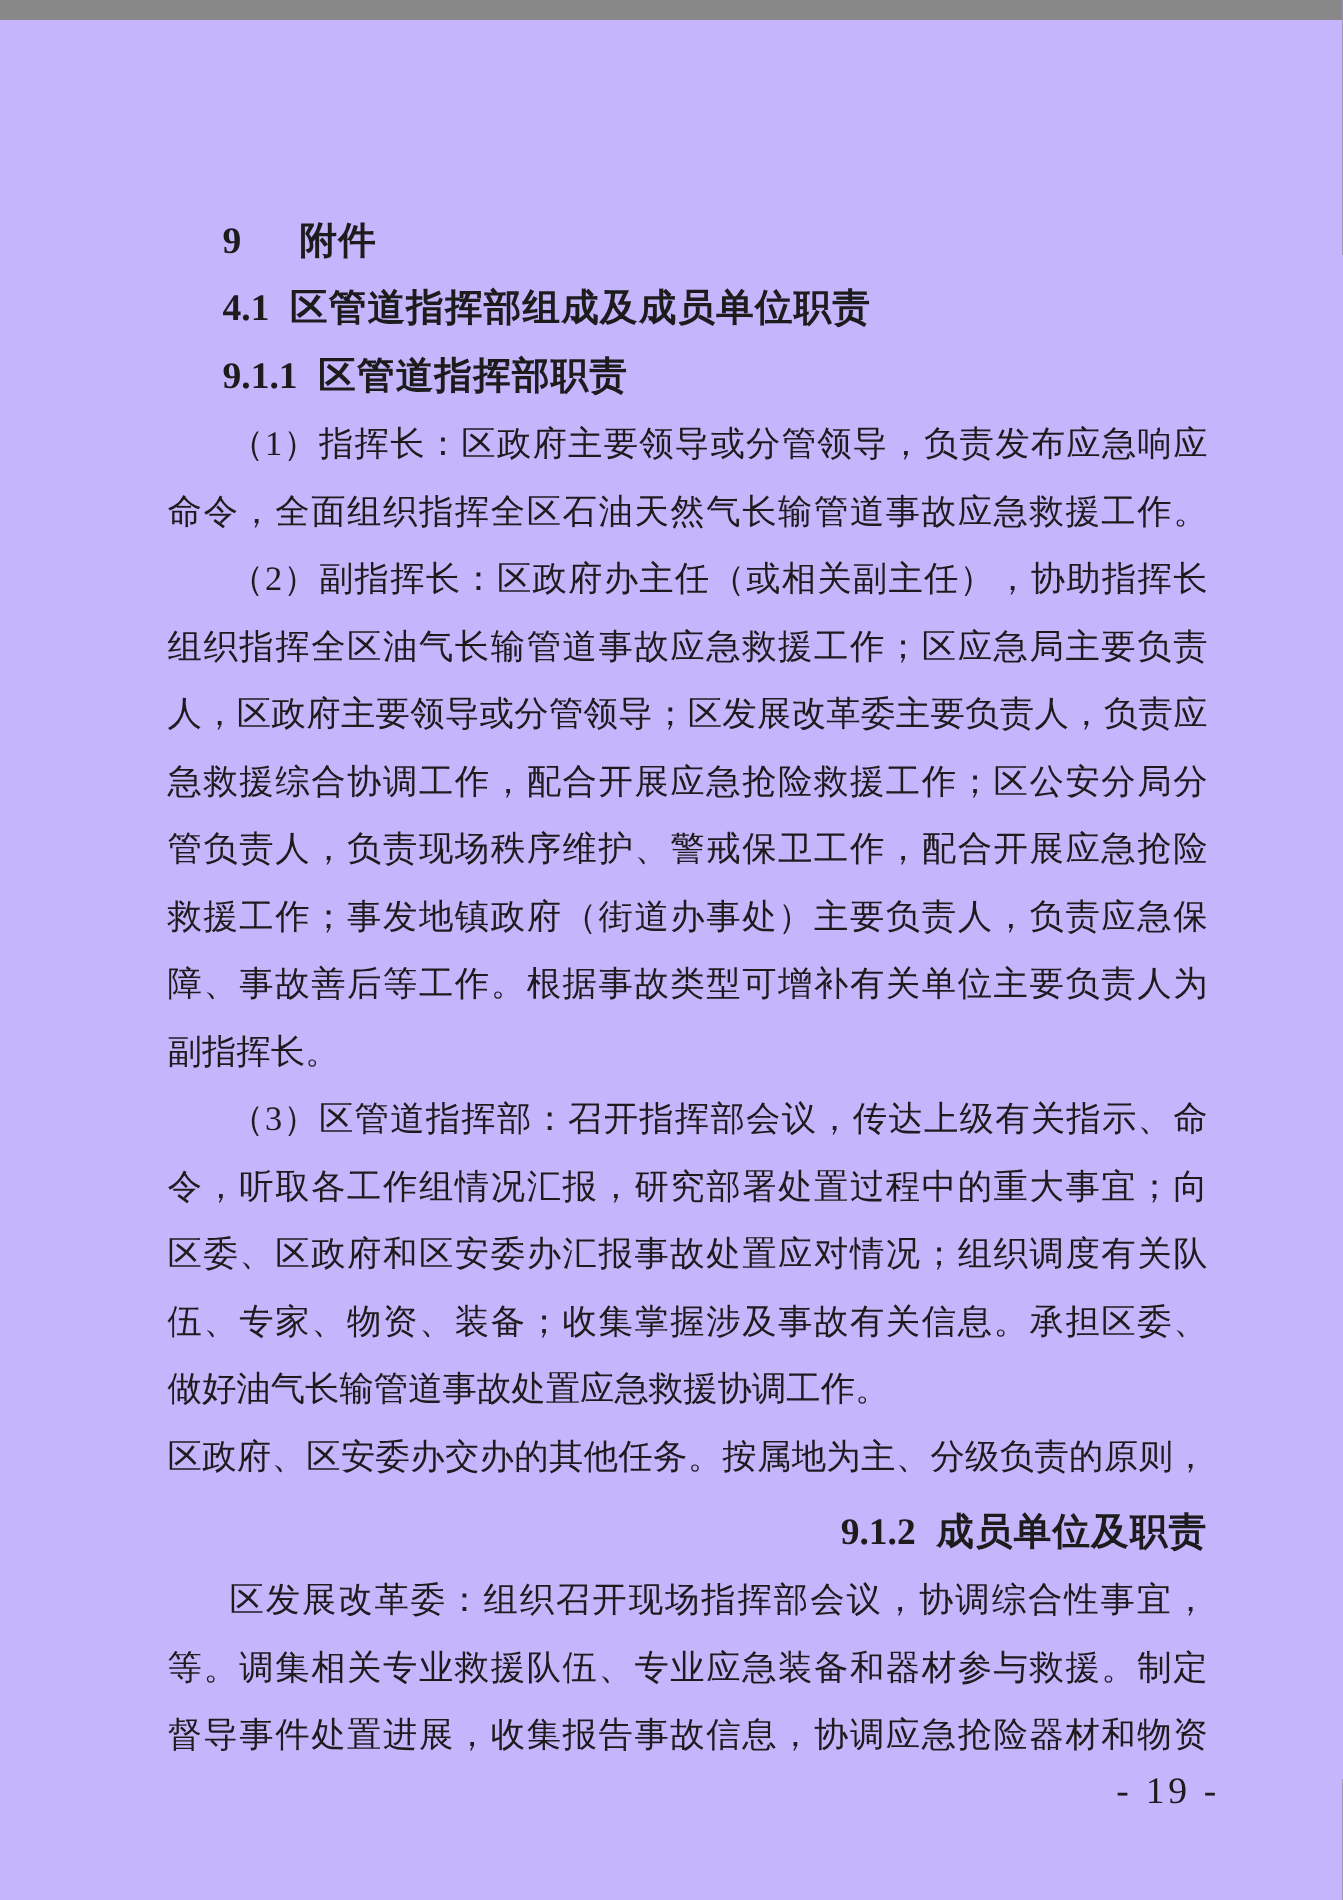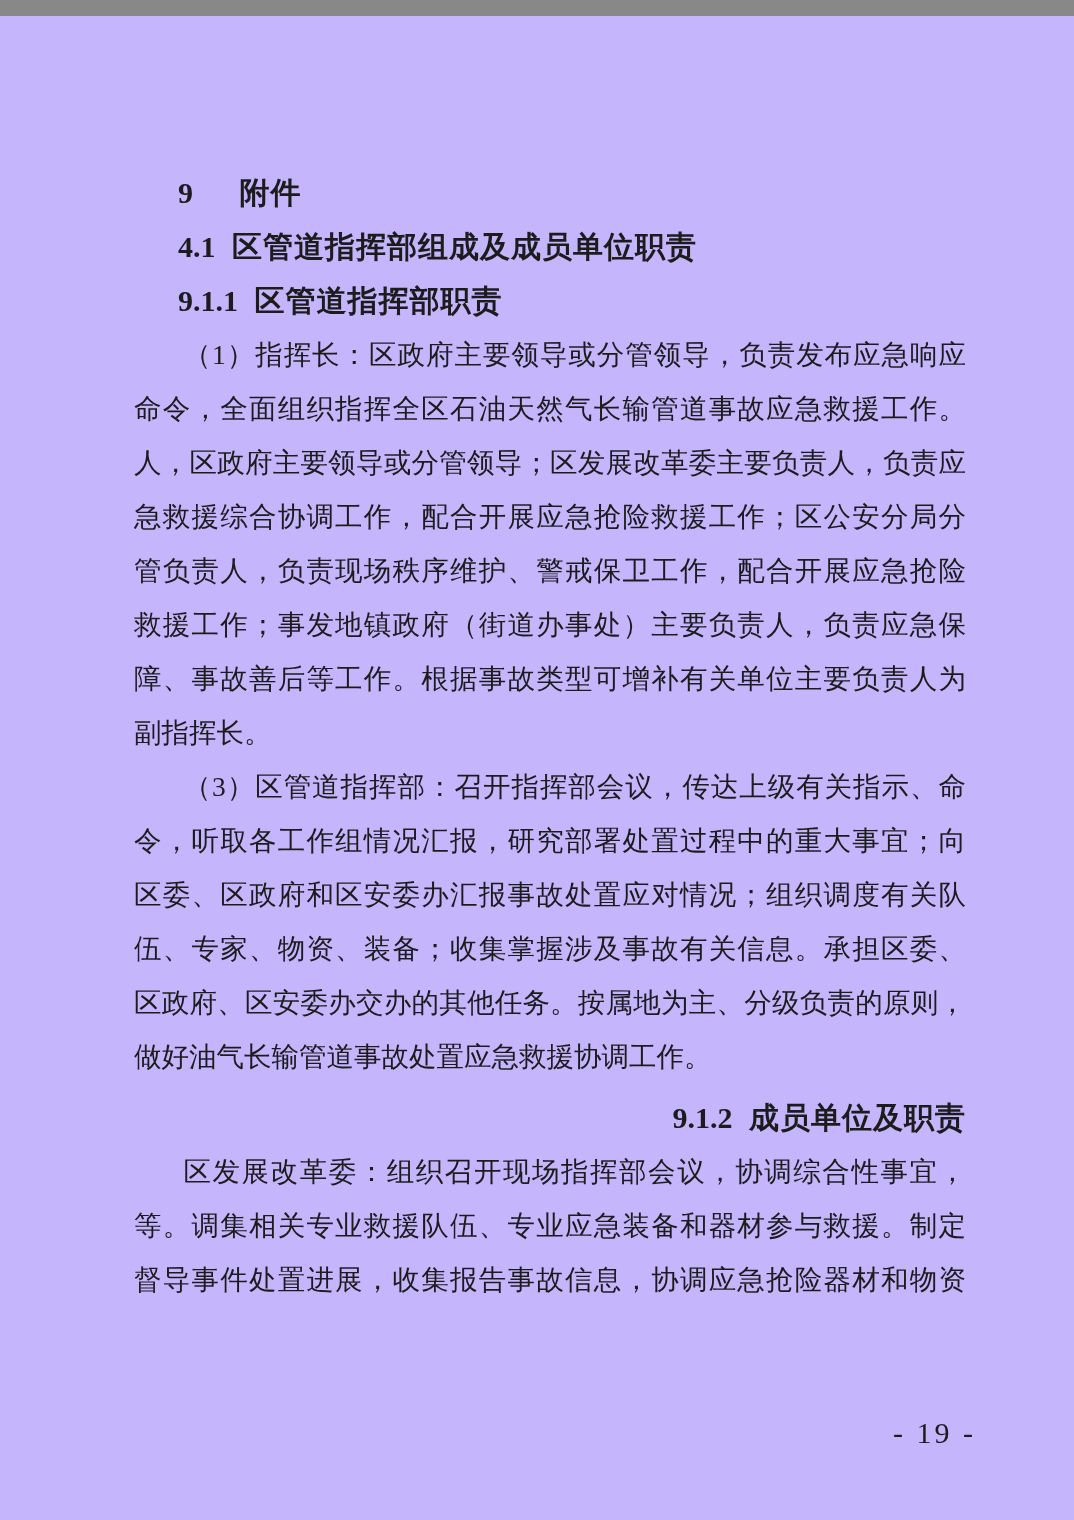--- a/index.html
+++ b/index.html
@@ -74,35 +74,37 @@
     <div class="h">
       <span class="hnum">9.1.1</span><span>区管道指挥部职责</span>
     </div>
 
     <div class="para">
       <div class="bl j ind">（1）指挥长：区政府主要领导或分管领导，负责发布应急响应</div>
       <div class="bl j">命令，全面组织指挥全区石油天然气长输管道事故应急救援工作。</div>
     </div>
 
     <div class="para">
+      <div class="bl j ind">（2）副指挥长：区政府办主任（或相关副主任），协助指挥长</div>
+      <div class="bl j">组织指挥全区油气长输管道事故应急救援工作；区应急局主要负责</div>
       <div class="bl j">人，区政府主要领导或分管领导；区发展改革委主要负责人，负责应</div>
       <div class="bl j">急救援综合协调工作，配合开展应急抢险救援工作；区公安分局分</div>
       <div class="bl j">管负责人，负责现场秩序维护、警戒保卫工作，配合开展应急抢险</div>
       <div class="bl j">救援工作；事发地镇政府（街道办事处）主要负责人，负责应急保</div>
       <div class="bl j">障、事故善后等工作。根据事故类型可增补有关单位主要负责人为</div>
       <div class="bl">副指挥长。</div>
     </div>
 
     <div class="para">
       <div class="bl j ind">（3）区管道指挥部：召开指挥部会议，传达上级有关指示、命</div>
       <div class="bl j">令，听取各工作组情况汇报，研究部署处置过程中的重大事宜；向</div>
       <div class="bl j">区委、区政府和区安委办汇报事故处置应对情况；组织调度有关队</div>
       <div class="bl j">伍、专家、物资、装备；收集掌握涉及事故有关信息。承担区委、</div>
+      <div class="bl">做好油气长输管道事故处置应急救援协调工作。</div>
       <div class="bl j">区政府、区安委办交办的其他任务。按属地为主、分级负责的原则，</div>
-      <div class="bl">做好油气长输管道事故处置应急救援协调工作。</div>
     </div>
 
     <div class="h mt7">
       <span class="hnum">9.1.2</span><span>成员单位及职责</span>
     </div>
 
     <div class="para">
       <div class="bl j ind">区发展改革委：组织召开现场指挥部会议，协调综合性事宜，</div>
       <div class="bl j">等。调集相关专业救援队伍、专业应急装备和器材参与救援。制定</div>
       <div class="bl j">督导事件处置进展，收集报告事故信息，协调应急抢险器材和物资</div>

